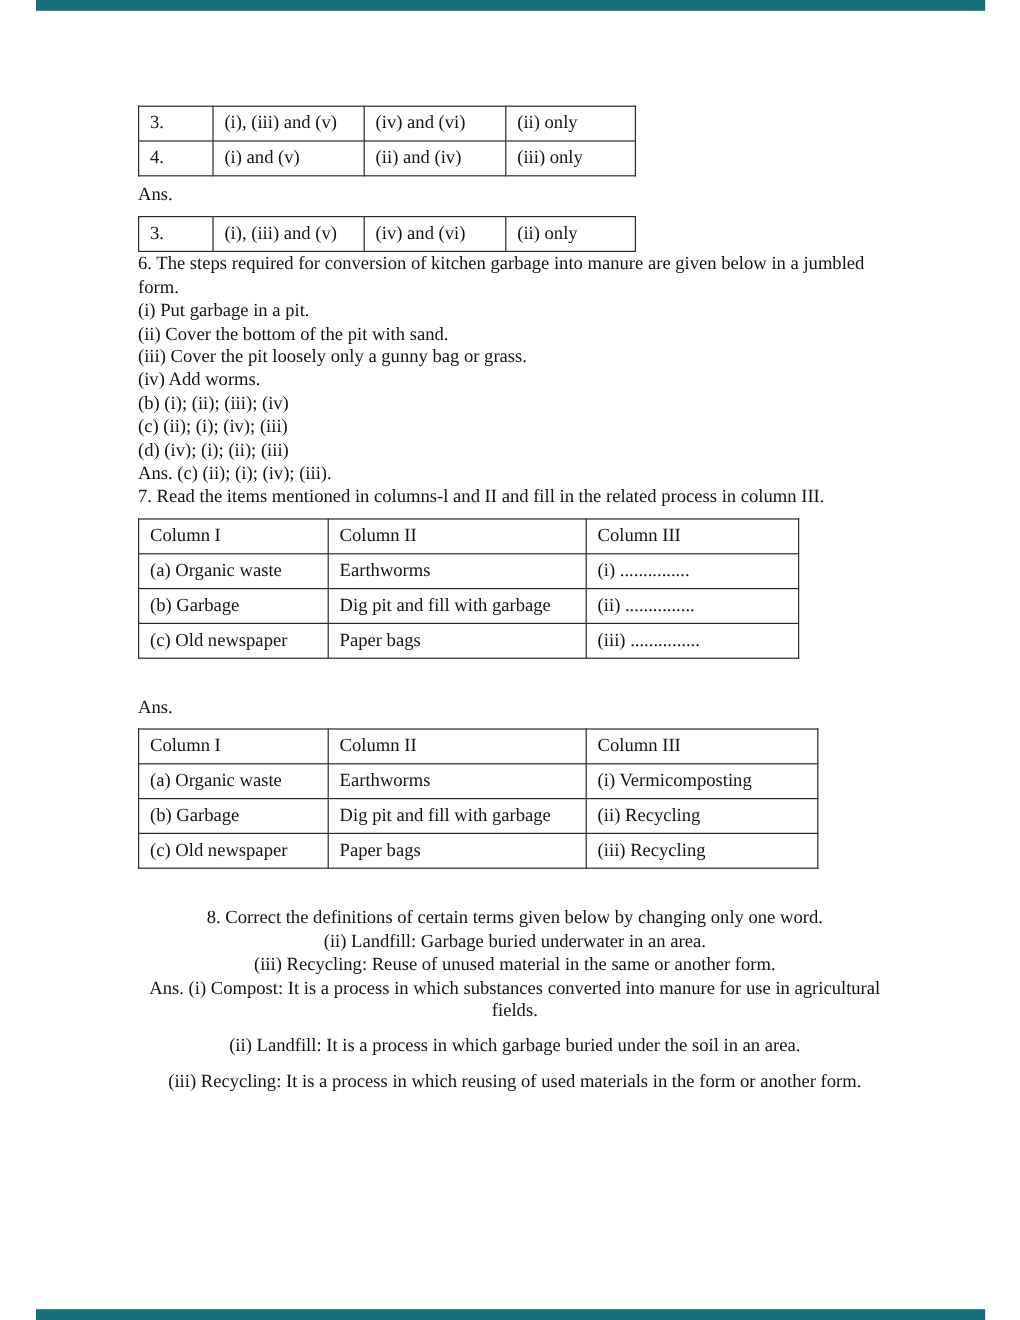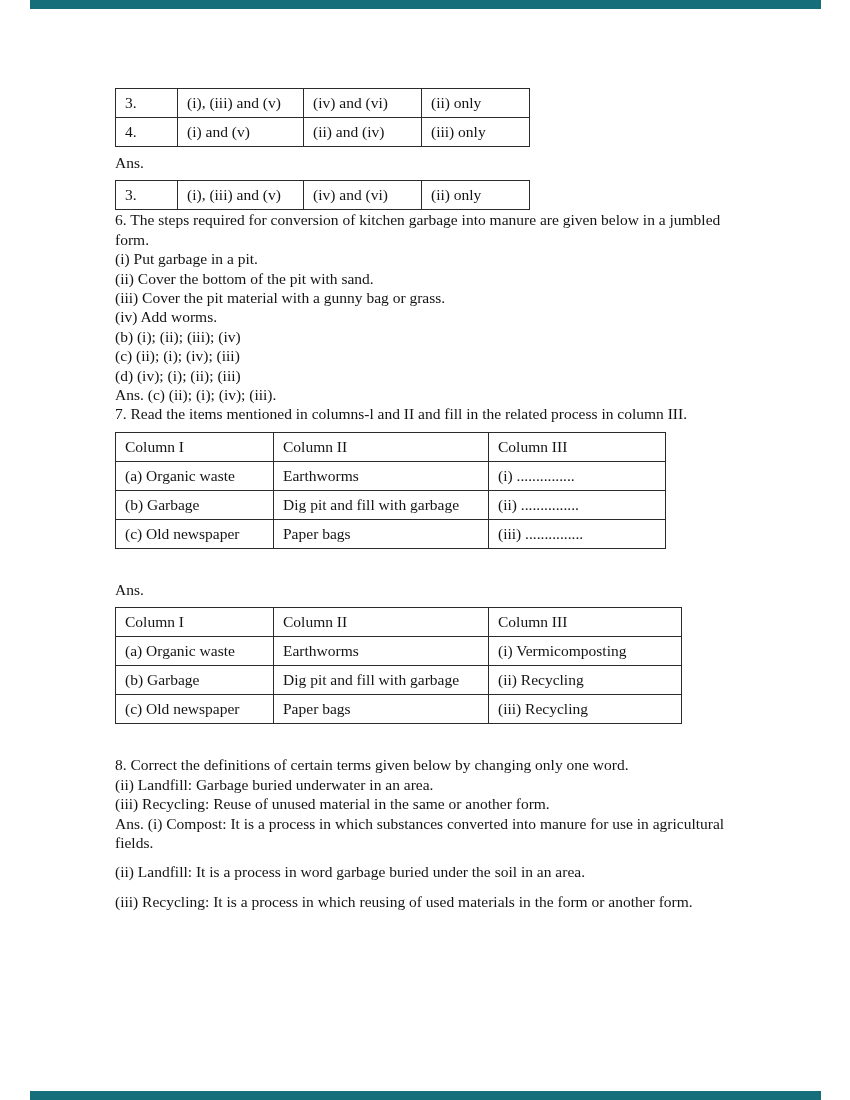--- a/index.html
+++ b/index.html
@@ -40,21 +40,21 @@
     white-space: nowrap;
   }
   .t-options { margin-top: 88px; }
   .ans-label-1 { margin-top: 6px; }
   .t-answer { margin-top: 8px; }
   .q6 { }
   .q7-intro { }
   .t-match { margin-top: 8px; }
   .ans-label-2 { margin-top: 31px; }
   .t-match-ans { margin-top: 8px; }
-  .q8 { margin-top: 31px; }
+  .q8 { margin-top: 31px; text-align: center; }
   .q8 p.spaced { margin-top: 10px; }
 </style>
 </head>
 <body>
 
 <div class="page">
 
   <div class="accent-bar top"></div>
 
   <div class="content">
@@ -98,21 +98,21 @@
           <td>(iv) and (vi)</td>
           <td>(ii) only</td>
         </tr>
       </tbody>
     </table>
 
     <div class="q6">
       <p>6. The steps required for conversion of kitchen garbage into manure are given below in a jumbled form.</p>
       <p>(i) Put garbage in a pit.</p>
       <p>(ii) Cover the bottom of the pit with sand.</p>
-      <p>(iii) Cover the pit material with a gunny bag or grass.</p>
+      <p>(iii) Cover the pit loosely only a gunny bag or grass.</p>
       <p>(iv) Add worms.</p>
       <p>(b) (i); (ii); (iii); (iv)</p>
       <p>(c) (ii); (i); (iv); (iii)</p>
       <p>(d) (iv); (i); (ii); (iii)</p>
       <p>Ans. (c) (ii); (i); (iv); (iii).</p>
     </div>
 
     <p class="q7-intro">7. Read the items mentioned in columns-l and II and fill in the related process in column III.</p>
 
     <table class="t-match">
@@ -175,21 +175,21 @@
           <td>(iii) Recycling</td>
         </tr>
       </tbody>
     </table>
 
     <div class="q8">
       <p>8. Correct the definitions of certain terms given below by changing only one word.</p>
       <p>(ii) Landfill: Garbage buried underwater in an area.</p>
       <p>(iii) Recycling: Reuse of unused material in the same or another form.</p>
       <p>Ans. (i) Compost: It is a process in which substances converted into manure for use in agricultural fields.</p>
-      <p class="spaced">(ii) Landfill: It is a process in word garbage buried under the soil in an area.</p>
+      <p class="spaced">(ii) Landfill: It is a process in which garbage buried under the soil in an area.</p>
       <p class="spaced">(iii) Recycling: It is a process in which reusing of used materials in the form or another form.</p>
     </div>
 
   </div>
 
   <div class="accent-bar bottom"></div>
 
 </div>
 
 </body></html>

